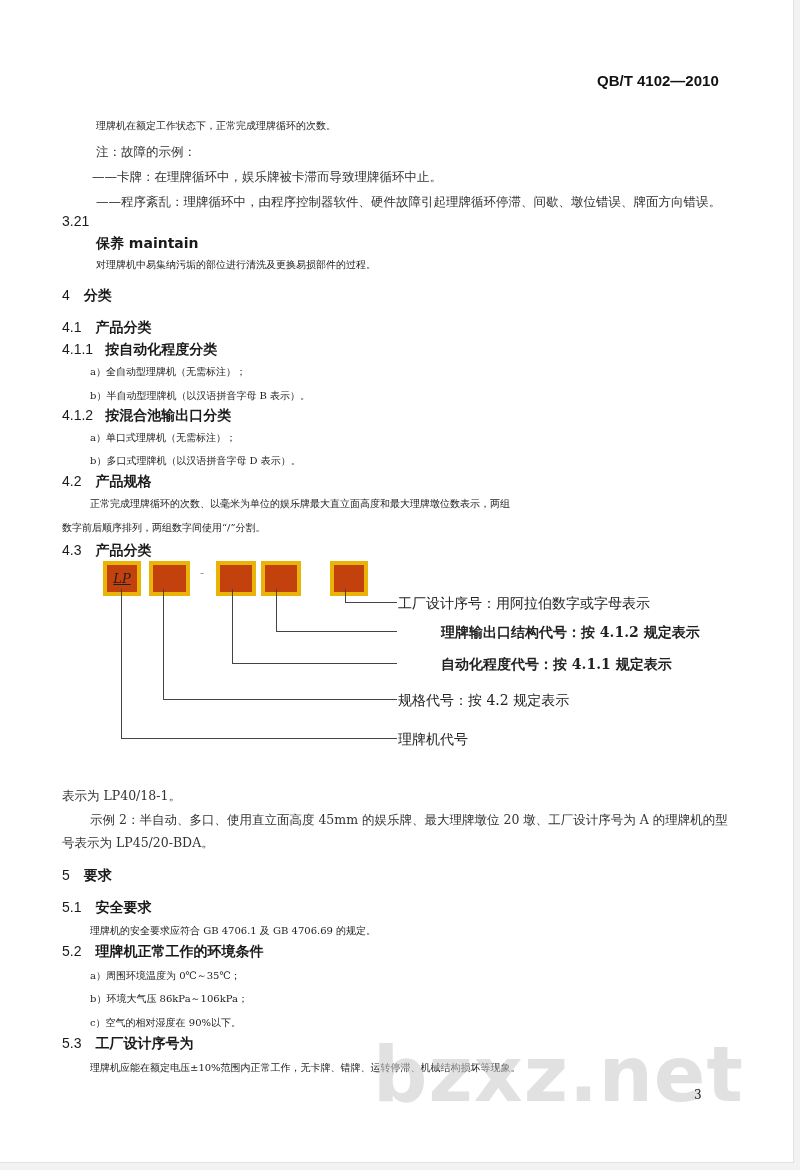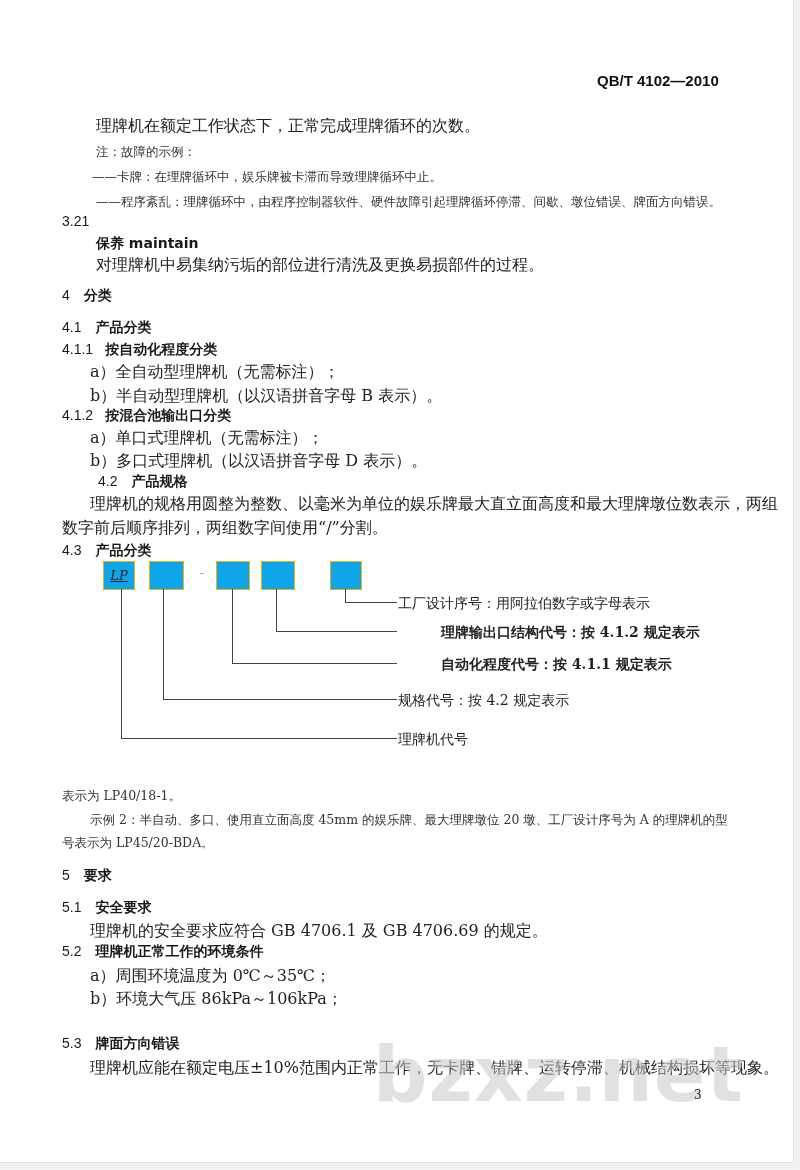--- a/index.html
+++ b/index.html
@@ -2,26 +2,26 @@
 <html><head>
 <meta charset="utf-8">
 <style>
   html, body { margin:0; padding:0; }
   body { width:800px; height:1170px; background:#f2f2f2; position:relative; overflow:hidden;
          font-family:"DejaVu Serif","Liberation Serif",serif; color:#222; }
   .page { position:absolute; left:0; top:0; width:793px; height:1162px; background:#fff;
           border-right:1px solid #e2e2e2; border-bottom:1px solid #e2e2e2; }
   .abs { position:absolute; white-space:nowrap; }
   .std { font-family:"Liberation Sans","DejaVu Sans",sans-serif; font-weight:bold; font-size:15px; color:#111; }
-  .t { font-size:16px; line-height:20px; }
+  .t { font-size:10px; line-height:20px; }
   .s { font-size:12.5px; line-height:18px; color:#333; }
   .h { font-family:"DejaVu Sans","Liberation Sans",sans-serif; font-weight:bold; font-size:14px; color:#1a1a1a; }
   .num { font-family:"Liberation Sans","DejaVu Sans",sans-serif; font-weight:normal; display:inline-block; }
   .b { font-weight:bold;margin-left:43px; }
-  .box { position:absolute; border:1px solid #eab308; height:27px; background:#0ea5e9;text-decoration:underline; }
+  .box { position:absolute; border:4px solid #eab308; height:27px; background:#c2410c;text-decoration:underline; }
   .box span { display:block; text-align:center; line-height:27px; font-style:italic; font-size:13px; }
   .ln { position:absolute; background:#444; }
   .lbl { position:absolute; white-space:nowrap; font-size:14px; line-height:18px; }
   .wm { position:absolute; left:373px; top:1030px; font-family:"DejaVu Sans",sans-serif; font-weight:bold;
         font-size:76px; color:rgba(200,200,200,0.55); letter-spacing:1px; }
   .pn { font-size:12px; }
 </style>
 </head>
 <body>
 
@@ -50,24 +50,24 @@
   </div>
   <div class="abs t" style="left:90px;top:362px;">a）全自动型理牌机（无需标注）；</div>
   <div class="abs t" style="left:90px;top:386px;">b）半自动型理牌机（以汉语拼音字母 B 表示）。</div>
 
   <div class="abs h" style="left:62px;top:407px;">
     <span class="num">4.1.2</span><span style="display:inline-block;width:12px;"></span><span>按混合池输出口分类</span>
   </div>
   <div class="abs t" style="left:90px;top:451px;">b）多口式理牌机（以汉语拼音字母 D 表示）。</div>
   <div class="abs t" style="left:90px;top:428px;">a）单口式理牌机（无需标注）；</div>
 
-  <div class="abs h" style="left:62px;top:473px;margin-left:36px;">
+  <div class="abs h" style="left:62px;top:473px;">
     <span class="num">4.2</span><span style="display:inline-block;width:14px;"></span><span>产品规格</span>
   </div>
-  <div class="abs t" style="left:90px;top:494px;">理牌机的规格用圆整为整数、以毫米为单位的娱乐牌最大直立面高度和最大理牌墩位数表示，两组</div>
+  <div class="abs t" style="left:90px;top:494px;">正常完成理牌循环的次数、以毫米为单位的娱乐牌最大直立面高度和最大理牌墩位数表示，两组</div>
   <div class="abs t" style="left:62px;top:518px;">数字前后顺序排列，两组数字间使用“/”分割。</div>
 
   <div class="abs h" style="left:62px;top:542px;">
     <span class="num">4.3</span><span style="display:inline-block;width:14px;"></span><span>产品分类</span>
   </div>
 
   <div>
     <div class="box" style="left:103px;top:561px;width:30px;">
         <span>LP</span>
       </div>
@@ -107,22 +107,23 @@
   <div class="abs h" style="left:62px;top:899px;">
     <span class="num">5.1</span><span style="display:inline-block;width:14px;"></span><span>安全要求</span>
   </div>
   <div class="abs t" style="left:90px;top:921px;">理牌机的安全要求应符合 GB 4706.1 及 GB 4706.69 的规定。</div>
 
   <div class="abs h" style="left:62px;top:943px;">
     <span class="num">5.2</span><span style="display:inline-block;width:14px;"></span><span>理牌机正常工作的环境条件</span>
   </div>
   <div class="abs t" style="left:90px;top:966px;">a）周围环境温度为 0℃～35℃；</div>
   <div class="abs t" style="left:90px;top:989px;">b）环境大气压 86kPa～106kPa；</div>
+  <div class="abs t" style="left:90px;top:1013px;">c）空气的相对湿度在 90%以下。</div>
 
   <div class="abs h" style="left:62px;top:1035px;">
-    <span class="num">5.3</span><span style="display:inline-block;width:14px;"></span><span>牌面方向错误</span>
+    <span class="num">5.3</span><span style="display:inline-block;width:14px;"></span><span>工厂设计序号为</span>
   </div>
   <div class="abs t" style="left:90px;top:1058px;">理牌机应能在额定电压±10%范围内正常工作，无卡牌、错牌、运转停滞、机械结构损坏等现象。</div>
 
   <div class="wm">bzxz.net</div>
 
   <div class="abs pn" style="left:694px;top:1088px;">3</div>
 </div>
 
 </body></html>

